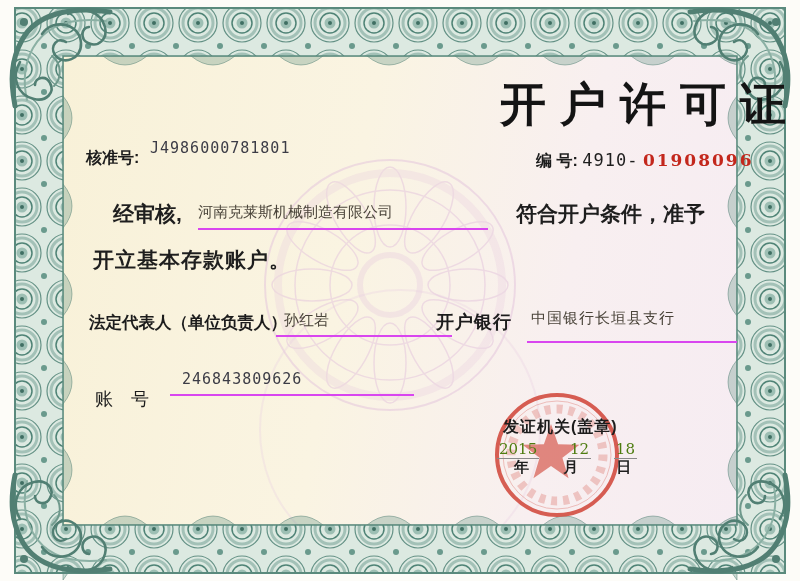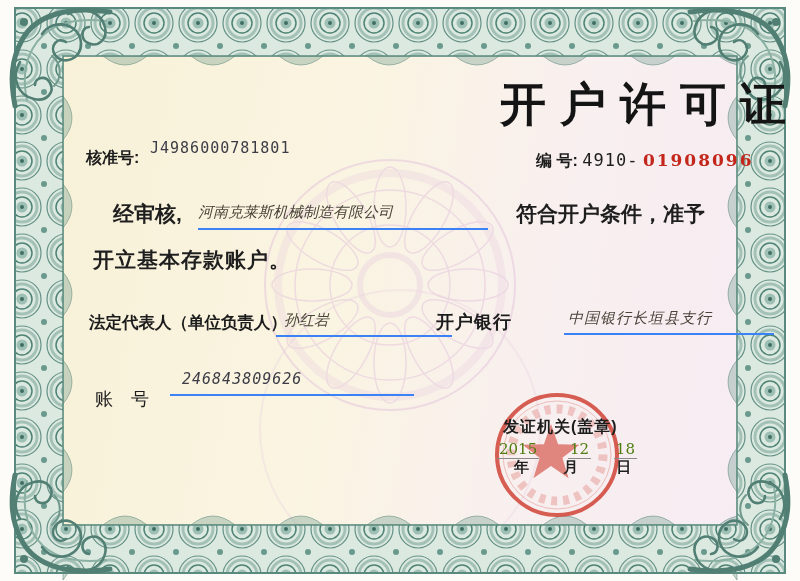--- a/index.html
+++ b/index.html
@@ -14,34 +14,34 @@
   }
   .abs{position:absolute;}
   #cert-title{
     left:0;right:0;top:74px;text-align:right;
     font-family:"DejaVu Serif",serif;font-weight:700;font-size:46px;
     letter-spacing:14px;text-indent:14px;color:#141414;
   }
   .label{font-weight:700;color:#1c1c1c;}
   .mono{font-family:"DejaVu Sans Mono",monospace;}
   .filled{font-family:"DejaVu Serif",serif;color:#4a443a;}
-  .uline{border-bottom:2px solid #3b82f6;display:inline-block;font-style:italic;}
+  .uline{border-bottom:2px solid #d946ef;display:inline-block;}
   #approval-row{left:78px;top:148px;font-size:16px;margin-left:8px;}
   #approval-value{left:150px;top:139px;font-size:15px;color:#3c3c46;letter-spacing:1px;}
   #serial-row{left:536px;top:150px;font-size:16px;}
   #serial-prefix{font-family:"DejaVu Sans Mono",monospace;font-size:17px;letter-spacing:1px;}
   #serial-value{color:#c3271c;font-family:"DejaVu Serif",serif;font-size:17px;letter-spacing:2px;font-weight:600;}
   #audited-prefix{left:113px;top:200px;font-size:21px;font-weight:700;}
   #company-line{left:198px;top:203px;width:290px;font-size:15px;padding-bottom:6px;text-align:left;}
   #audited-suffix{left:516px;top:200px;font-size:21px;font-weight:700;text-align:center;}
   #body-line2{left:93px;top:246px;font-size:21px;font-weight:700;letter-spacing:1px;}
   #rep-label{left:89px;top:312px;font-size:16.5px;font-weight:700;}
   #rep-name{left:276px;top:311px;width:168px;font-size:15px;padding-bottom:5px;padding-left:8px;}
   #bank-label{left:436px;top:310px;font-size:18px;font-weight:700;letter-spacing:1px;}
-  #bank-name{left:527px;top:309px;width:206px;font-size:15px;padding-bottom:5px;padding-left:4px;letter-spacing:1px;margin-left:37px;}
+  #bank-name{left:527px;top:309px;width:206px;font-size:15px;padding-bottom:13px;padding-left:4px;letter-spacing:1px;}
   #account-label{left:95px;top:376px;font-size:18px;font-weight:400;margin-top:11px;}
   #account-line{left:170px;top:370px;width:232px;font-size:15px;padding-bottom:6px;padding-left:12px;color:#3c3c46;letter-spacing:1px;}
   #issuer-label{left:503px;top:417px;font-size:16px;font-weight:700;letter-spacing:1px;z-index:3;}
   #date-numbers{left:497px;top:440px;font-size:15px;z-index:3;font-family:"DejaVu Serif",serif;color:#4d7c0f;}
   #date-numbers span{border-bottom:1px solid #8a8a8a;padding:0 2px;}
   #date-numbers .gap1{margin-left:24px;}
   #date-numbers .gap2{margin-left:18px;}
   #date-units{left:514px;top:458px;font-size:15px;font-weight:700;z-index:3;}
   #date-units .gap1{margin-left:30px;}
   #date-units .gap2{margin-left:34px;}

